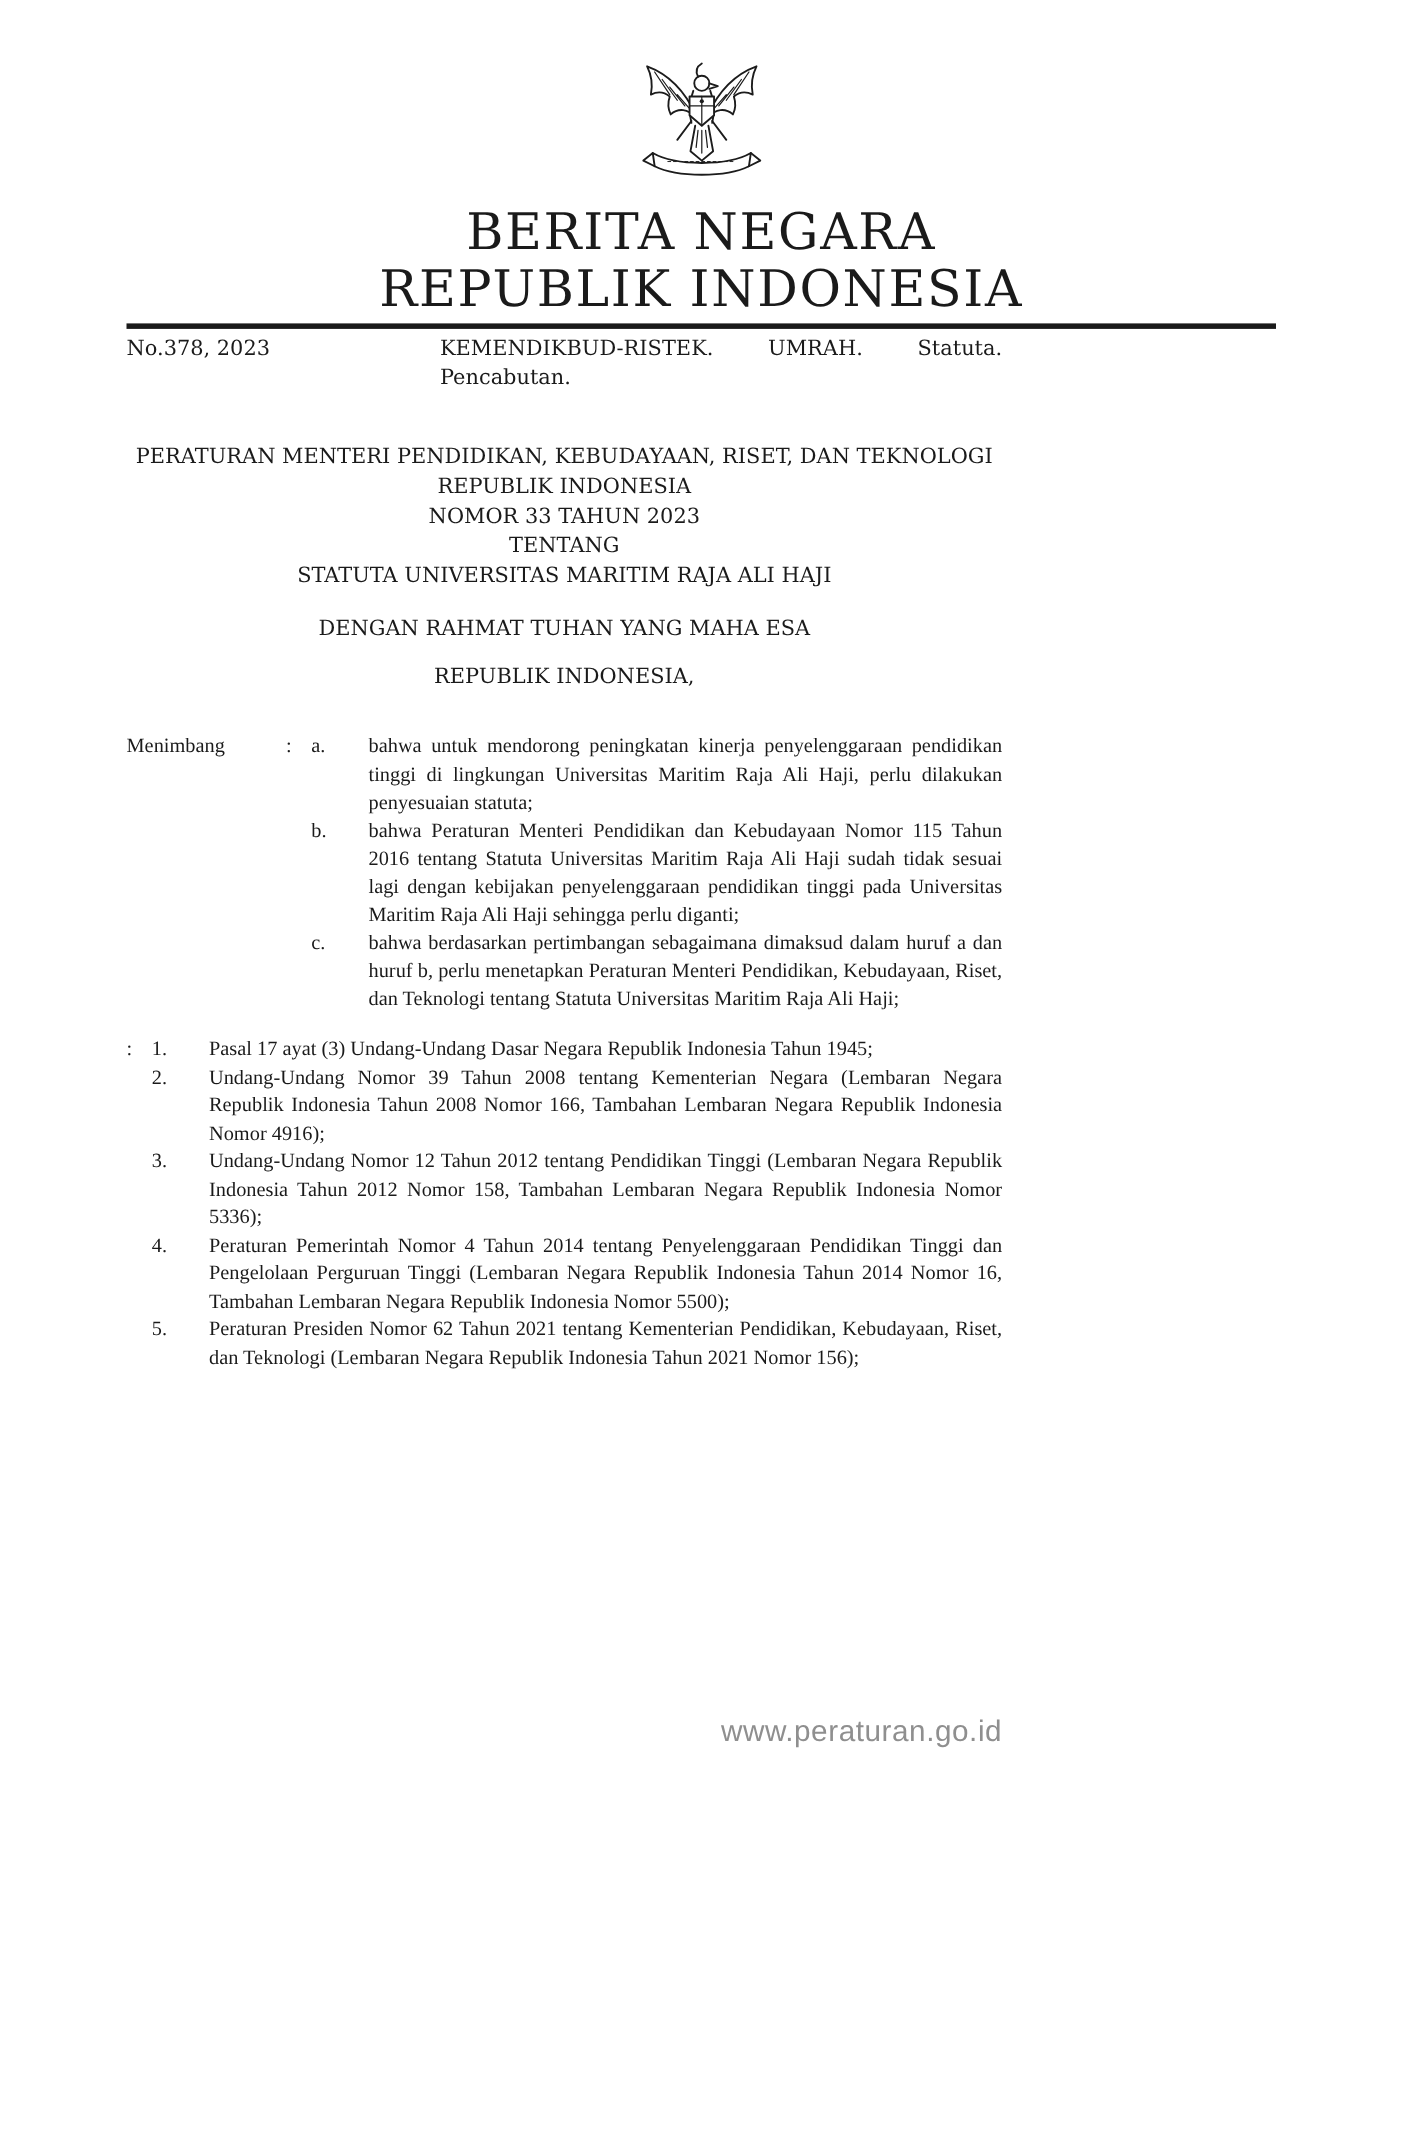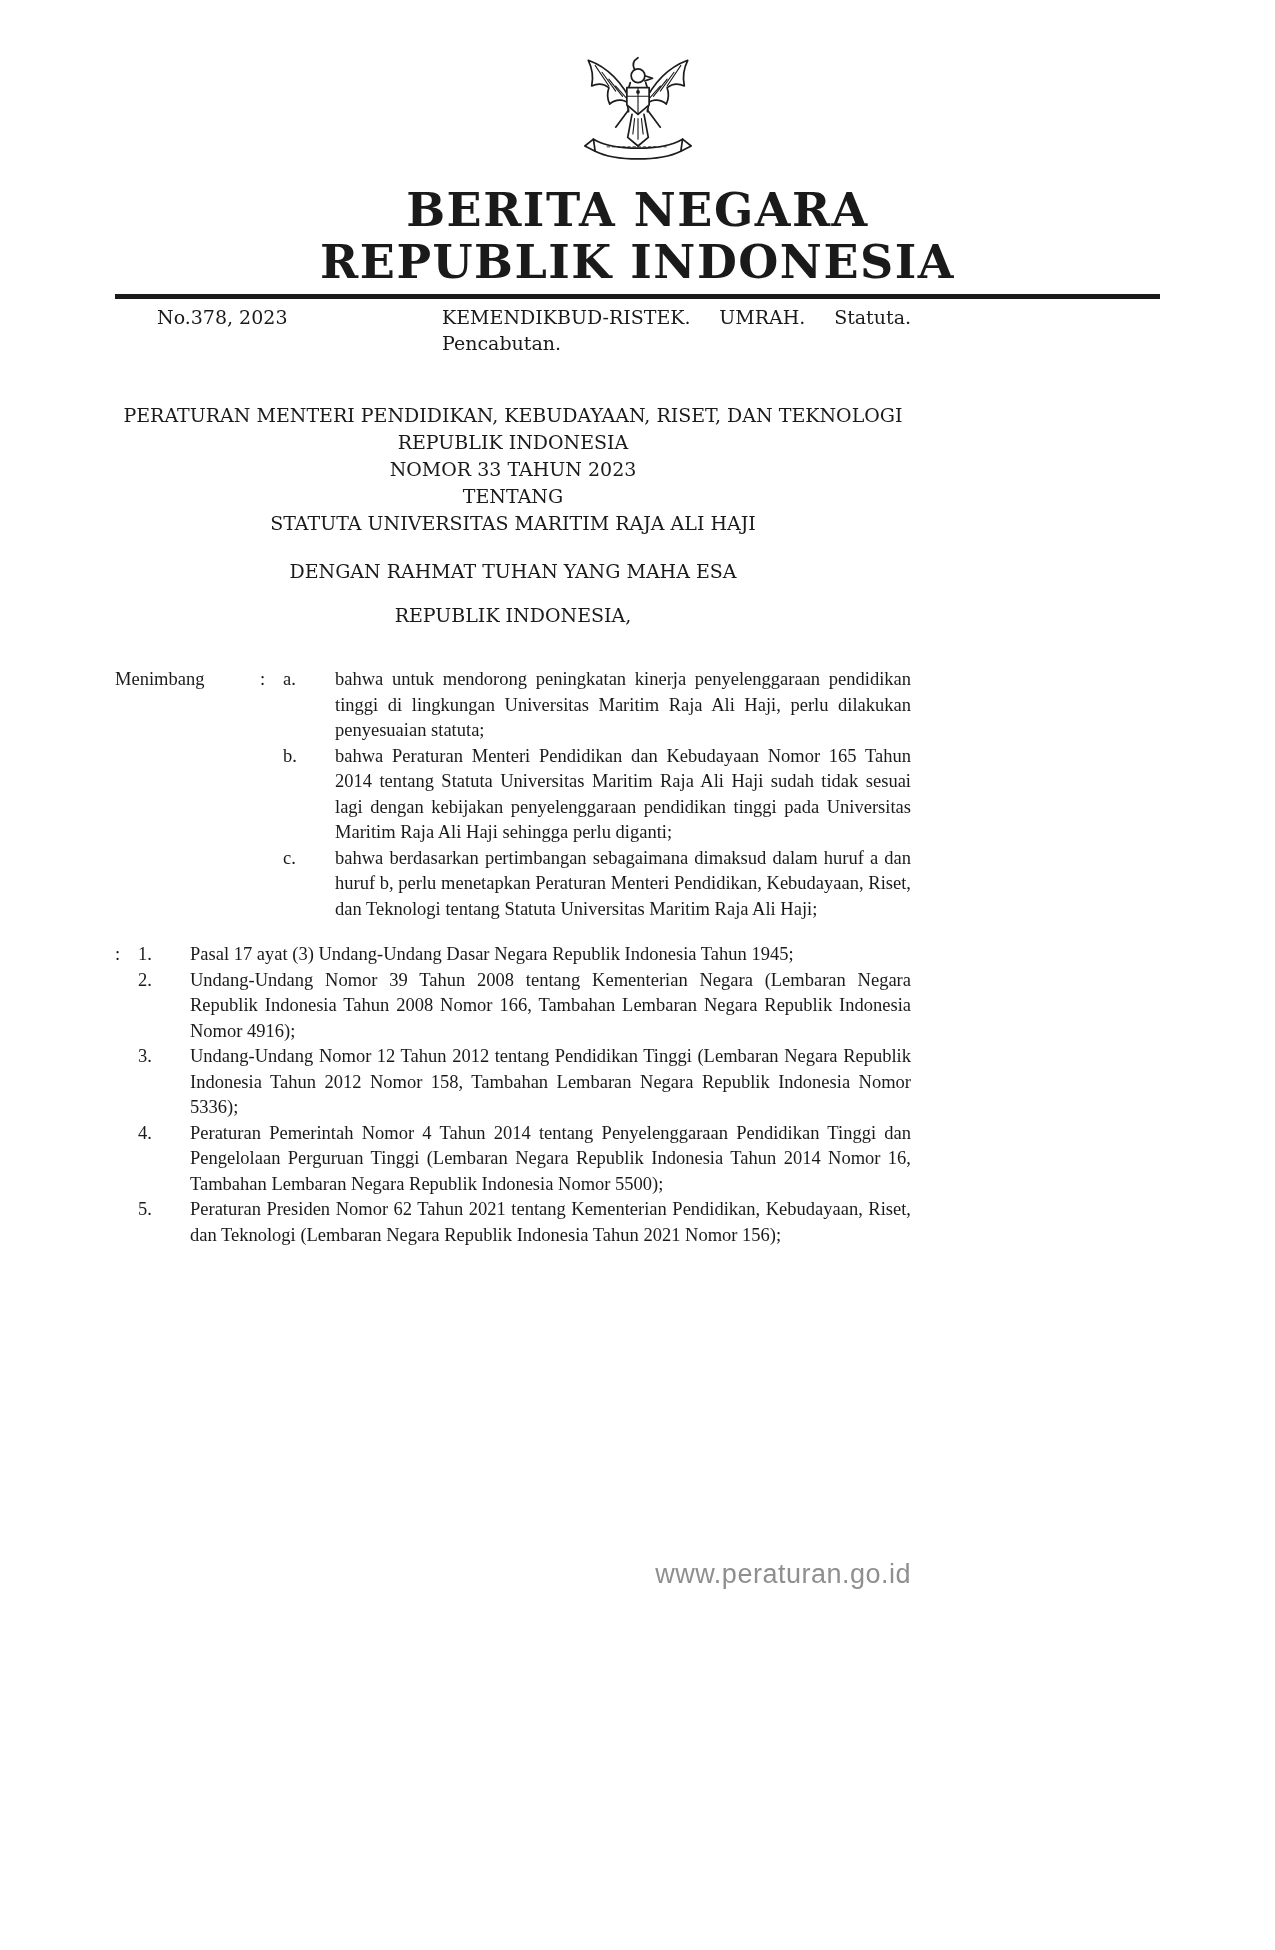--- a/index.html
+++ b/index.html
@@ -14,41 +14,41 @@
     overflow: hidden;
   }
   .emblem-wrap {
     padding-top: 38px;
     display: flex;
     justify-content: center;
   }
   .masthead-title {
     margin-top: 10px;
     text-align: center;
-    font-weight: bold;
+    font-weight: normal;
     font-size: 46px;
     line-height: 52px;
     letter-spacing: 1.5px;
   }
   .masthead-rule {
     margin-top: 6px;
     margin-left: 115px;
     width: 1045px;
     height: 5px;
     background: #1a1a1a;
   }
   .issue-row {
     margin-top: 5px;
     margin-left: 115px;
     width: 796px;
     display: flex;
     font-size: 19px;
     line-height: 26px;
   }
-  .issue-no { width: 285px; flex: none; margin-left: 42px; }
+  .issue-no { width: 285px; flex: none; }
   .subject-block { flex: 1; }
   .subject-row1 { display: flex; justify-content: space-between; }
   .title-block {
     margin-top: 46px;
     margin-left: 115px;
     width: 796px;
     text-align: center;
     font-size: 19px;
     line-height: 27px;
   }
@@ -171,21 +171,21 @@
   <section class="clause considering">
     <div class="clause-label">Menimbang</div>
     <div class="clause-colon">:</div>
     <div class="clause-items">
       <div class="clause-item">
         <div class="clause-marker">a.</div>
         <div class="clause-text">bahwa untuk mendorong peningkatan kinerja penyelenggaraan pendidikan tinggi di lingkungan Universitas Maritim Raja Ali Haji, perlu dilakukan penyesuaian statuta;</div>
       </div>
       <div class="clause-item">
         <div class="clause-marker">b.</div>
-        <div class="clause-text">bahwa Peraturan Menteri Pendidikan dan Kebudayaan Nomor 165 Tahun 2014 tentang Statuta Universitas Maritim Raja Ali Haji sudah tidak sesuai lagi dengan kebijakan penyelenggaraan pendidikan tinggi pada Universitas Maritim Raja Ali Haji sehingga perlu diganti;</div>
+        <div class="clause-text">bahwa Peraturan Menteri Pendidikan dan Kebudayaan Nomor 115 Tahun 2016 tentang Statuta Universitas Maritim Raja Ali Haji sudah tidak sesuai lagi dengan kebijakan penyelenggaraan pendidikan tinggi pada Universitas Maritim Raja Ali Haji sehingga perlu diganti;</div>
       </div>
       <div class="clause-item">
         <div class="clause-marker">c.</div>
         <div class="clause-text">bahwa berdasarkan pertimbangan sebagaimana dimaksud dalam huruf a dan huruf b, perlu menetapkan Peraturan Menteri Pendidikan, Kebudayaan, Riset, dan Teknologi tentang Statuta Universitas Maritim Raja Ali Haji;</div>
       </div>
     </div>
   </section>
 
   <section class="clause recalling">
     <div class="clause-colon">:</div>

